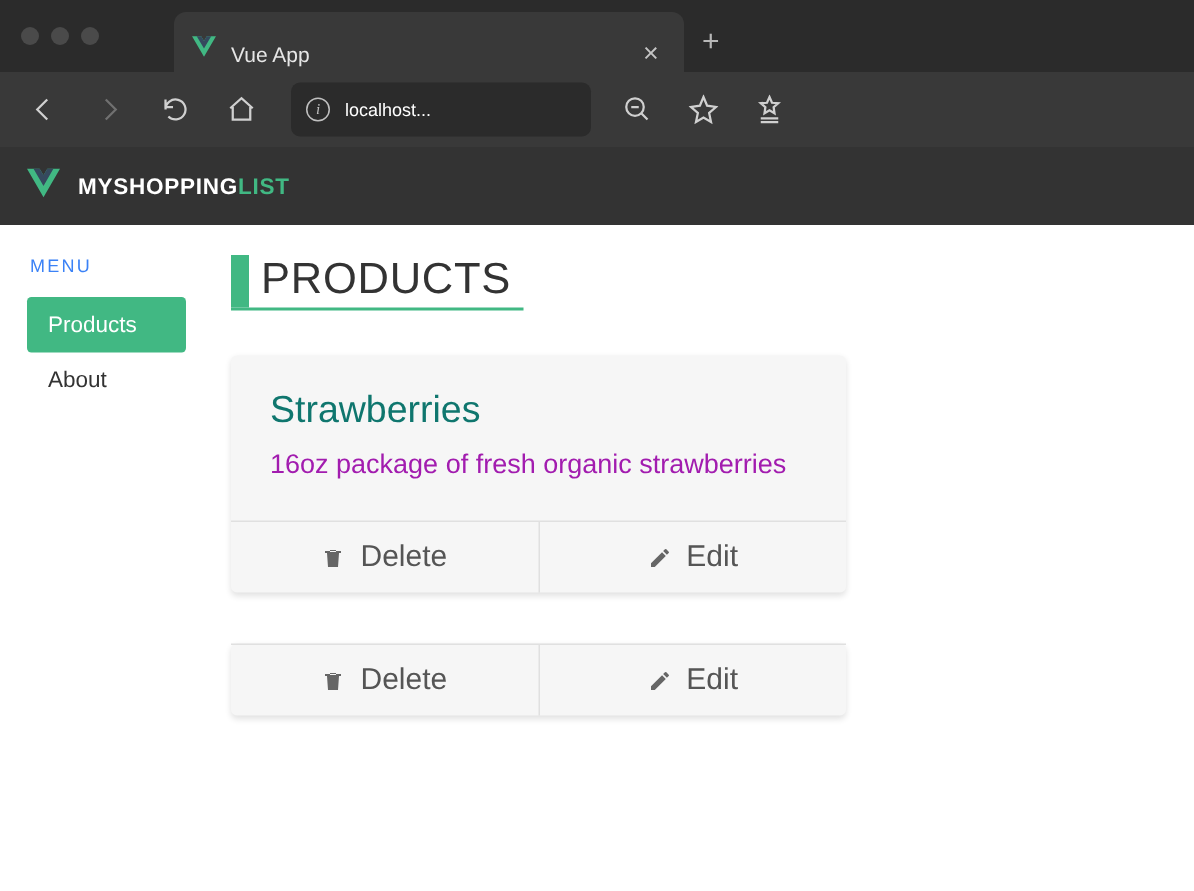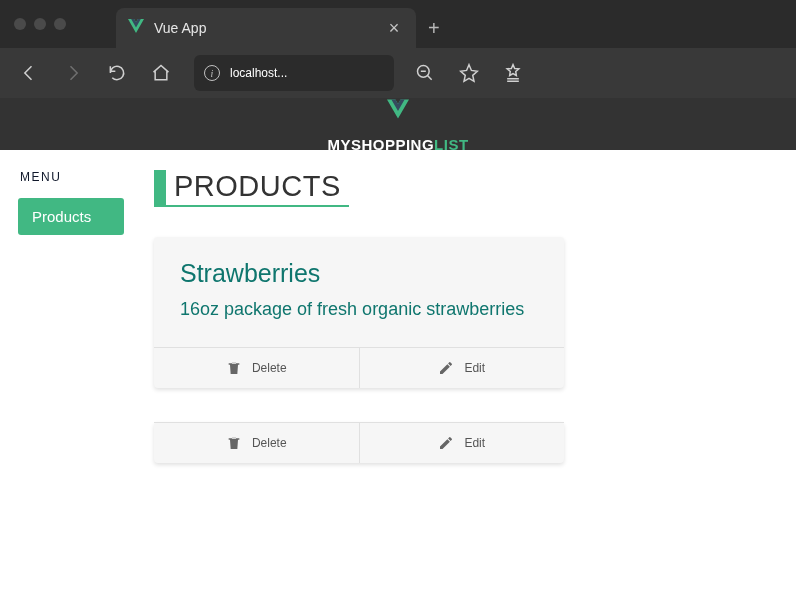--- a/index.html
+++ b/index.html
@@ -34,26 +34,26 @@
       background: #4a4a4a;
     }
     .tabs {
       display: flex;
       margin-left: 50px;
       align-items: flex-end;
       height: 100%;
     }
     .tab {
       display: flex;
-      align-items: center;
+      align-items: flex-end;
       height: 40px;
       background: #393939;
       border-radius: 8px 8px 0 0;
-      padding: 16px 12px;
-      width: 300px;
+      padding: 4px 12px;
+      width: 340px;
       gap: 10px;
     }
     .tab-icon svg {
       width: 16px;
       height: 16px;
     }
     .tab-title {
       color: #e6e6e6;
       font-size: 14px;
       flex: 1;
@@ -135,21 +135,20 @@
       gap: 6px;
       margin-left: 6px;
     }
     .app-header {
       background: #333333;
       height: 52px;
       display: flex;
       align-items: center;
       padding: 0 18px;
       gap: 12px;
-      flex-direction: column;
     }
     .vue-logo svg {
       width: 22px;
       height: 22px;
     }
     .brand {
       font-weight: 700;
       font-size: 15px;
       letter-spacing: 0.5px;
     }
@@ -158,21 +157,21 @@
     .brand-list { color: #41b883; }
     .content {
       display: flex;
       padding: 20px 18px;
       gap: 30px;
     }
     .sidebar {
       width: 106px;
     }
     .menu-label {
-      color: #0f172a;
+      color: #3b82f6;
       font-size: 12px;
       letter-spacing: 1.5px;
       margin-bottom: 14px;
       padding-left: 2px;
     }
     .menu-item {
       display: block;
       padding: 10px 14px;
       font-size: 15px;
       color: #333;
@@ -214,33 +213,33 @@
       padding: 22px 26px 24px;
     }
     .card-title {
       font-size: 25px;
       font-weight: 500;
       color: #0f766e;
       margin-bottom: 8px;
     }
     .card-desc {
       font-size: 18px;
-      color: #0f766e;
+      color: #a21caf;
       line-height: 1.5;
     }
     .card-actions {
       display: flex;
       border-top: 1px solid #e0e0e0;
     }
     .card-action {
       flex: 1;
       text-align: center;
       padding: 12px 0;
       color: #555;
-      font-size: 12px;
+      font-size: 20px;
       display: flex;
       align-items: center;
       justify-content: center;
       gap: 10px;
     }
     .card-action:first-child {
       border-right: 1px solid #e0e0e0;
     }
     .action-icon {
       width: 16px;
@@ -327,20 +326,21 @@
   </span>
   <div class="brand">
     <span class="brand-my">MY</span><span class="brand-shopping">SHOPPING</span><span class="brand-list">LIST</span>
   </div>
 </div>
 
 <div class="content">
   <div class="sidebar">
     <div class="menu-label">MENU</div>
     <a class="menu-item active">Products</a>
+    <a class="menu-item">About</a>
   </div>
 
   <div class="main">
     <div class="page-title-wrap">
       <div class="title-bar"></div>
       <h1 class="page-title">PRODUCTS</h1>
     </div>
 
     <div class="card">
       <div class="card-body">

